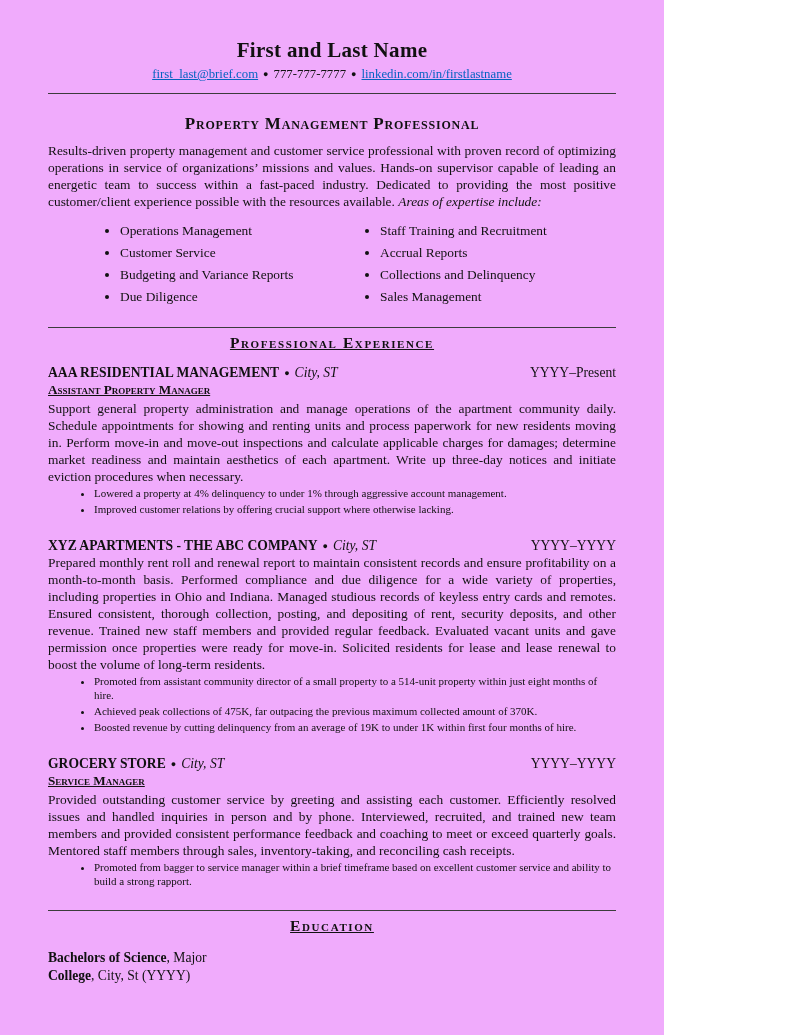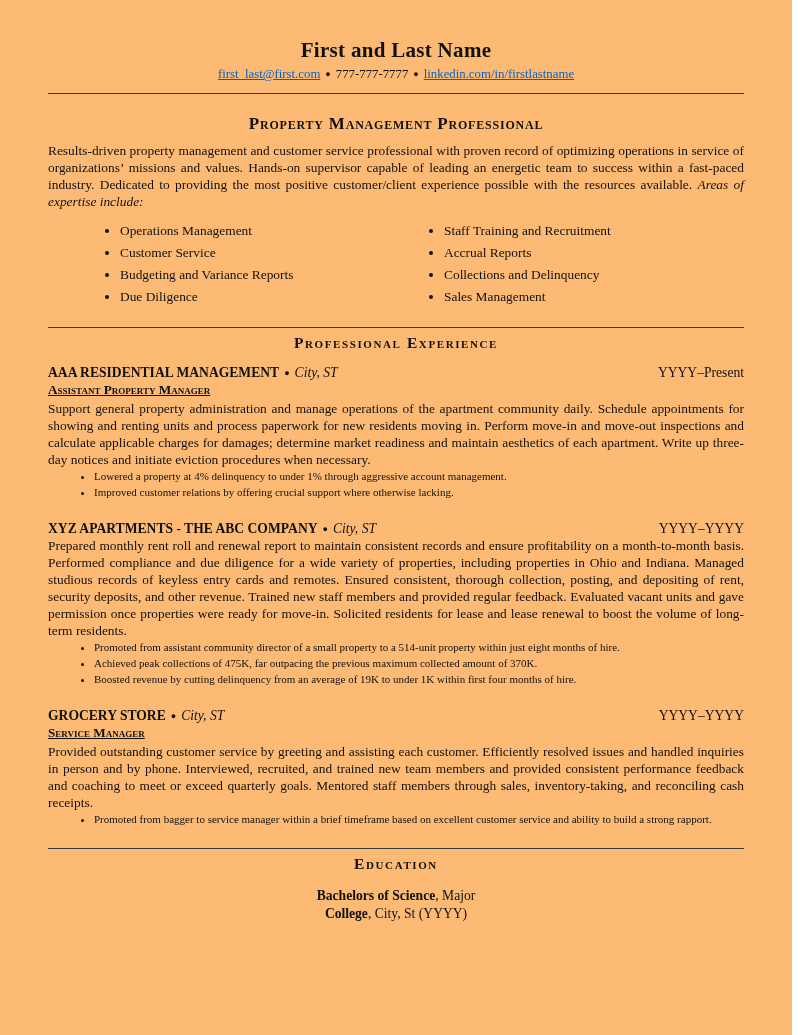--- a/index.html
+++ b/index.html
@@ -3,25 +3,25 @@
 <meta charset="utf-8">
 <style>
   html, body { margin: 0; padding: 0; background: #ffffff; }
   body {
     width: 800px;
     font-family: "Liberation Serif", "DejaVu Serif", serif;
     color: #111111;
     -webkit-font-smoothing: antialiased;
   }
   .page {
-    width: 792px;
+    width: 664px;
     min-height: 1035px;
     box-sizing: border-box;
     padding: 38px 48px 28px 48px;
-    background: #fdba74;
+    background: #f0abfc;
   }
 
   
   .name {
     margin: 0;
     text-align: center;
     font-size: 21px;
     font-weight: bold;
     letter-spacing: .3px;
   }
@@ -88,20 +88,21 @@
 
   
   .section-rule { margin-top: 16px; }
   .section-heading {
     margin: 6px 0 13px 0;
     text-align: center;
     font-variant: small-caps;
     font-weight: bold;
     font-size: 15.5px;
     letter-spacing: 1.6px;
+    text-decoration: underline;
   }
 
   
   .job { margin-bottom: 21px; }
   .job-header {
     display: flex;
     justify-content: space-between;
     align-items: baseline;
     font-size: 13.6px;
   }
@@ -125,37 +126,36 @@
     list-style: disc;
   }
   .job-bullets li {
     font-size: 11px;
     line-height: 1.27;
     margin-bottom: 2px;
   }
 
   
   .edu {
-    text-align: center;
     margin-top: 14px;
     font-size: 13.6px;
     line-height: 1.35;
   }
   .edu p { margin: 0; }
   .b { font-weight: bold; }
 </style>
 </head>
 <body>
 
 <div class="page">
 
   <header>
     <h1 class="name">First and Last Name</h1>
     <div class="contact">
-      <a>first_last@first.com</a><span class="sep">●</span><span>777-777-7777</span><span class="sep">●</span><a>linkedin.com/in/firstlastname</a>
+      <a>first_last@brief.com</a><span class="sep">●</span><span>777-777-7777</span><span class="sep">●</span><a>linkedin.com/in/firstlastname</a>
     </div>
     <hr class="header-rule">
   </header>
 
   <h2 class="doc-title">Property Management Professional</h2>
   <p class="summary body-text"><span>Results-driven property management and customer service professional with proven record of optimizing operations in service of organizations’ missions and values. Hands-on supervisor capable of leading an energetic team to success within a fast-paced industry. Dedicated to providing the most positive customer/client experience possible with the resources available. </span><span class="italic">Areas of expertise include:</span></p>
 
   <div class="expertise">
     <ul class="col-left">
       <li>Operations Management</li>

